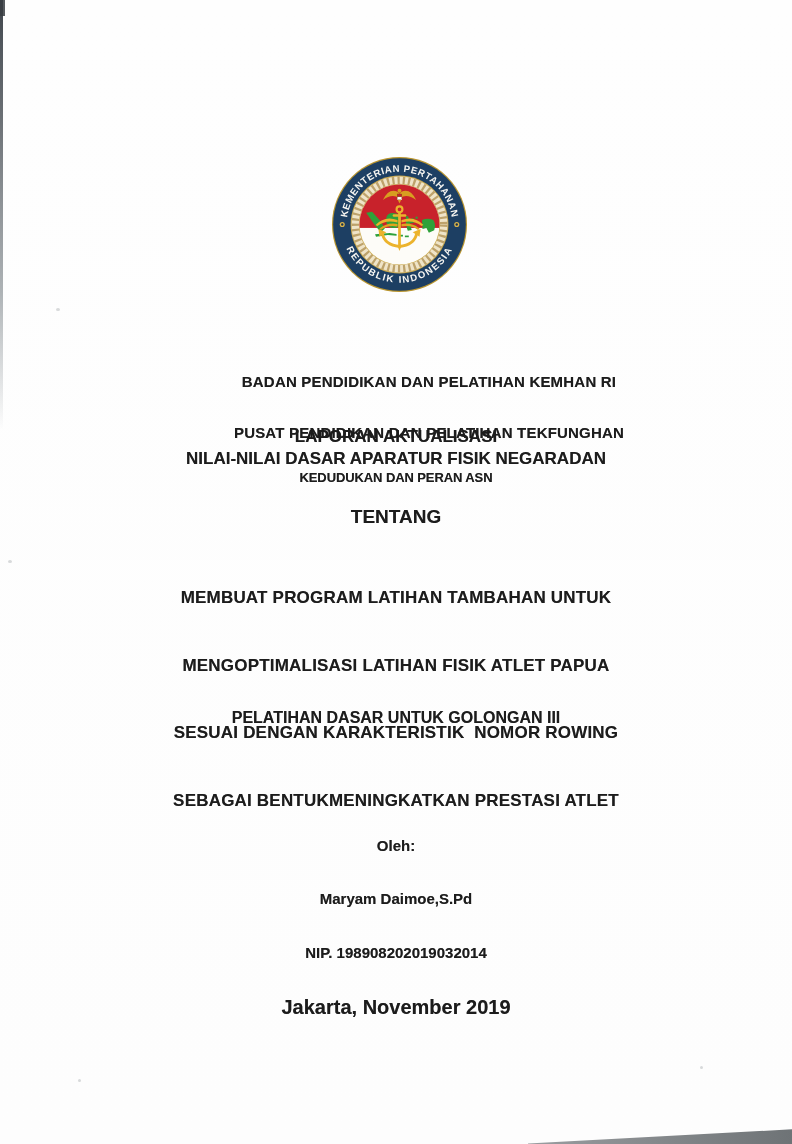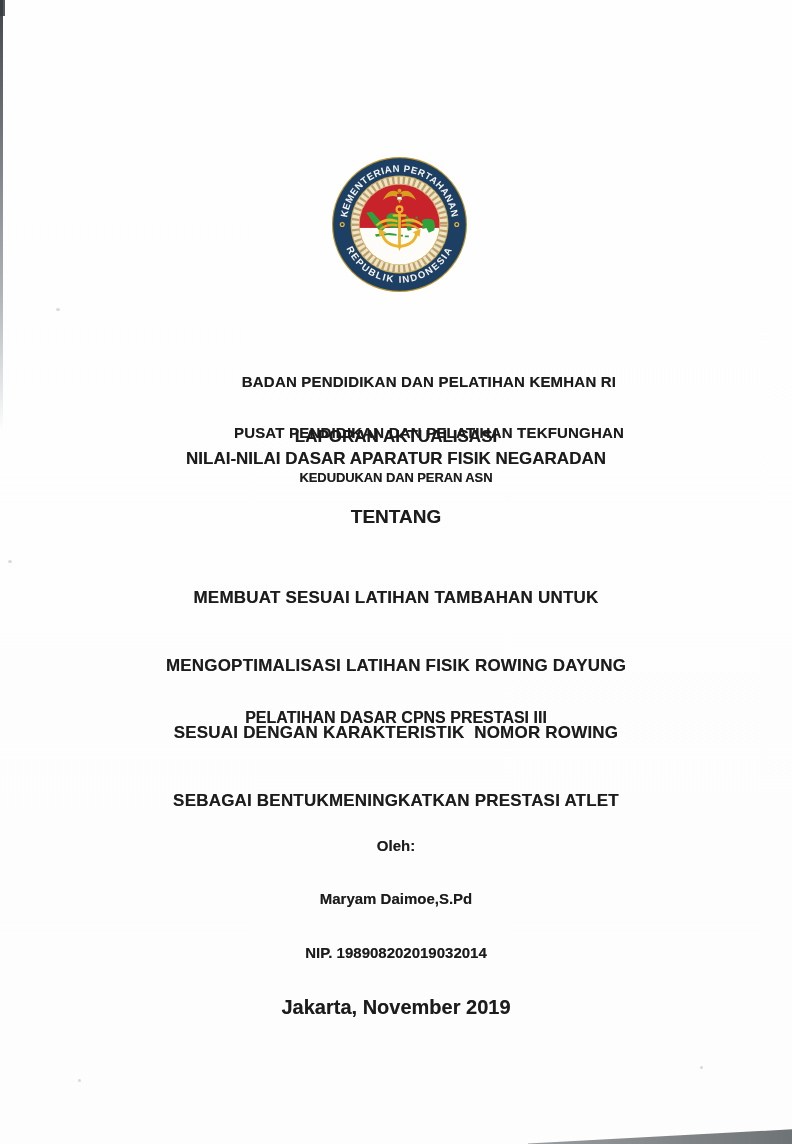--- a/index.html
+++ b/index.html
@@ -152,27 +152,27 @@
     <div>PUSAT PENDIDIKAN DAN PELATIHAN TEKFUNGHAN</div>
   </div>
 
   <div class="t rep-line1">LAPORAN AKTUALISASI</div>
   <div class="t rep-line2">NILAI-NILAI DASAR APARATUR FISIK NEGARADAN</div>
   <div class="t rep-line3">KEDUDUKAN DAN PERAN ASN</div>
 
   <div class="t about">TENTANG</div>
 
   <div class="t title">
-    <div>MEMBUAT SESUAI LATIHAN TAMBAHAN UNTUK</div>
-    <div>MENGOPTIMALISASI LATIHAN FISIK ROWING DAYUNG</div>
+    <div>MEMBUAT PROGRAM LATIHAN TAMBAHAN UNTUK</div>
+    <div>MENGOPTIMALISASI LATIHAN FISIK ATLET PAPUA</div>
     <div>SESUAI DENGAN KARAKTERISTIK  NOMOR ROWING</div>
     <div>SEBAGAI BENTUKMENINGKATKAN PRESTASI ATLET</div>
   </div>
 
-  <div class="t program">PELATIHAN DASAR CPNS PRESTASI III</div>
+  <div class="t program">PELATIHAN DASAR UNTUK GOLONGAN III</div>
 
   <div class="t by">Oleh:</div>
 
   <div class="t author">
     <div>Maryam Daimoe,S.Pd</div>
     <div>NIP. 198908202019032014</div>
   </div>
 
   <div class="t placedate">Jakarta, November 2019</div>
 

